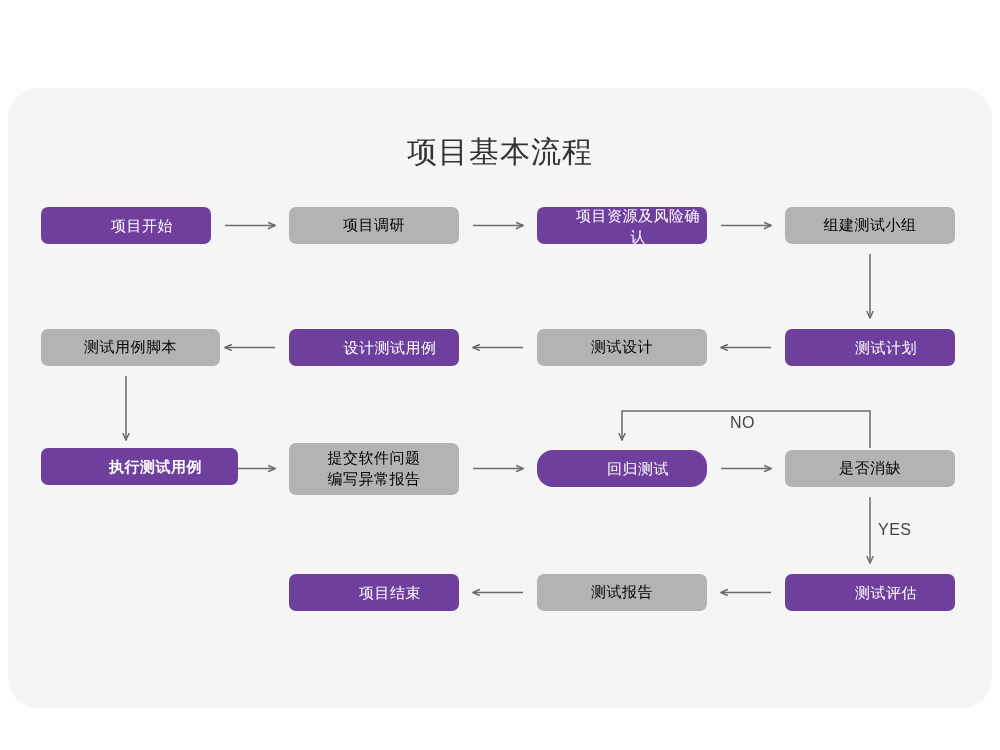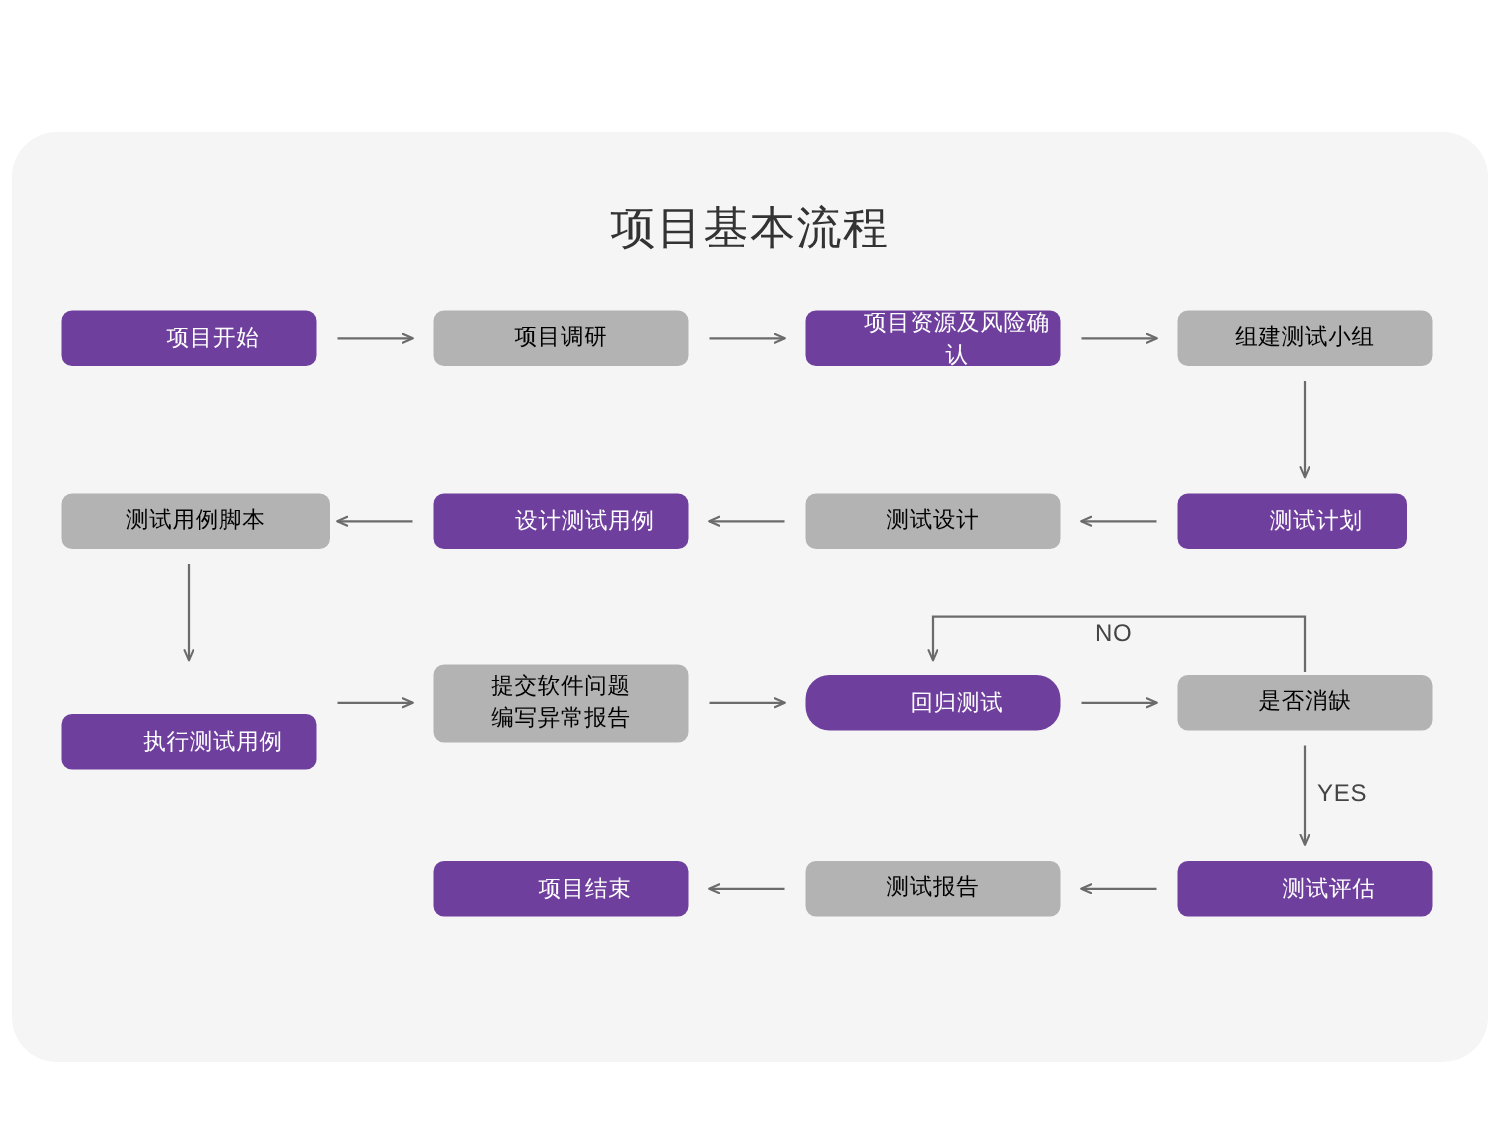--- a/index.html
+++ b/index.html
@@ -131,23 +131,23 @@
   </svg>
 
   <div class="node purple" style="left:41px;  top:207px; width:170px; height:37px;">项目开始</div>
   <div class="node gray" style="left:289px; top:207px; width:170px; height:37px;">项目调研</div>
   <div class="node purple" style="left:537px; top:207px; width:170px; height:37px;">项目资源及风险确认</div>
   <div class="node gray" style="left:785px; top:207px; width:170px; height:37px;">组建测试小组</div>
 
   <div class="node gray" style="left:41px;  top:329px; width:179px; height:37px;">测试用例脚本</div>
   <div class="node purple" style="left:289px; top:329px; width:170px; height:37px;">设计测试用例</div>
   <div class="node gray" style="left:537px; top:329px; width:170px; height:37px;">测试设计</div>
-  <div class="node purple" style="left:785px; top:329px; width:153px; height:37px;">测试计划</div>
+  <div class="node purple" style="left:785px; top:329px; width:170px; height:37px;">测试计划</div>
 
-  <div class="node purple" style="left:41px;  top:476px; width:170px; height:37px;">执行测试用例</div>
+  <div class="node purple" style="left:41px;  top:448px; width:197px; height:37px;font-weight:bold;">执行测试用例</div>
   <div class="node gray" style="left:289px; top:443px; width:170px; height:52px;text-align:center;">提交软件问题
 编写异常报告</div>
   <div class="node purple" style="left:537px; top:450px; width:170px; height:37px;border-radius:16px;">回归测试</div>
   <div class="node gray" style="left:785px; top:450px; width:170px; height:37px;">是否消缺</div>
 
   <div class="node purple" style="left:289px; top:574px; width:170px; height:37px;">项目结束</div>
   <div class="node gray" style="left:537px; top:574px; width:170px; height:37px;">测试报告</div>
   <div class="node purple" style="left:785px; top:574px; width:170px; height:37px;">测试评估</div>
 
   <div class="edge-label" style="left:730px; top:414px;">NO</div>

